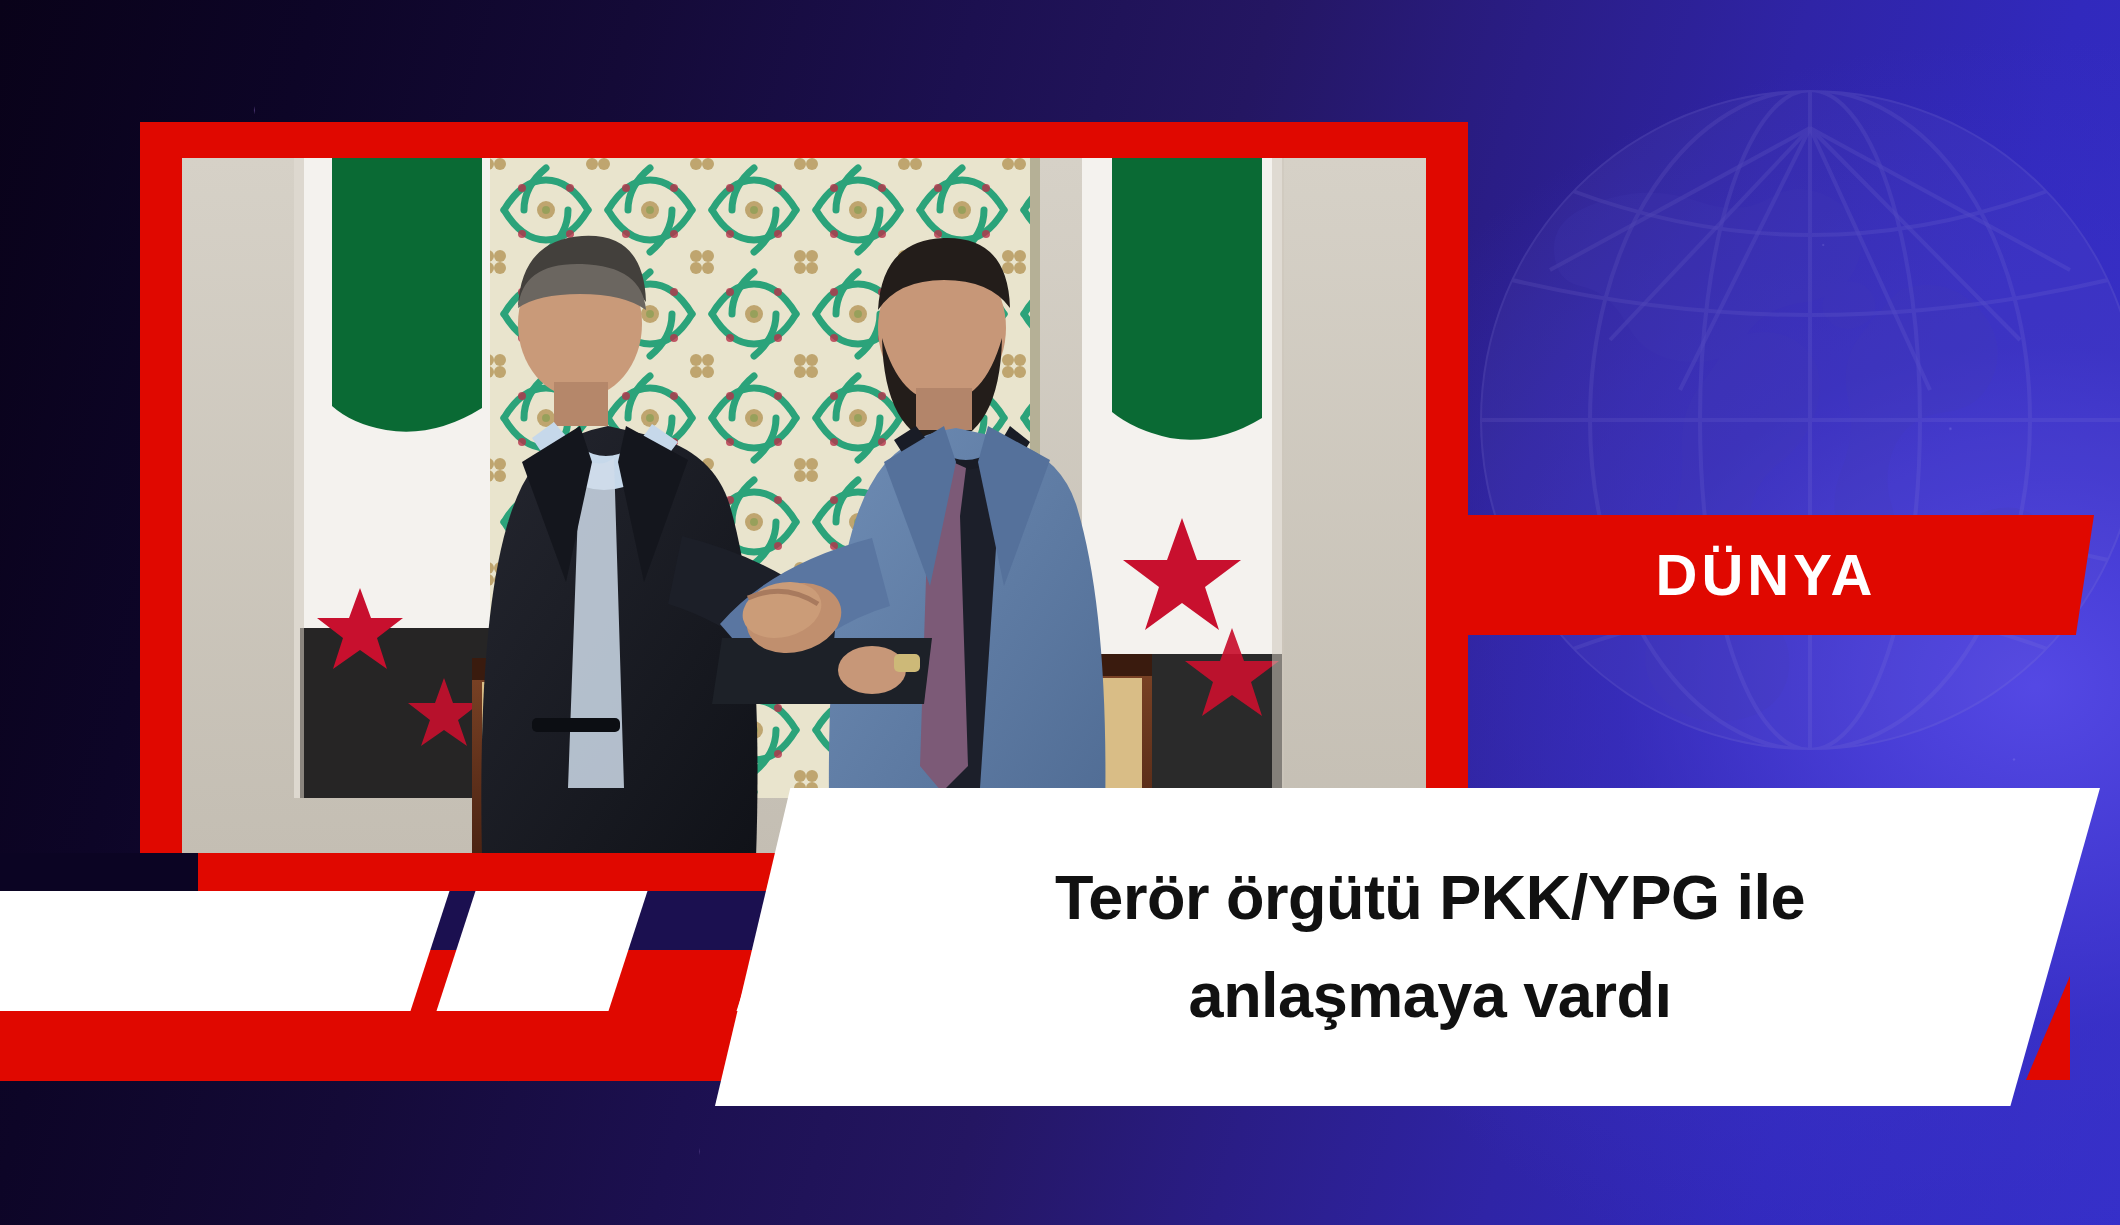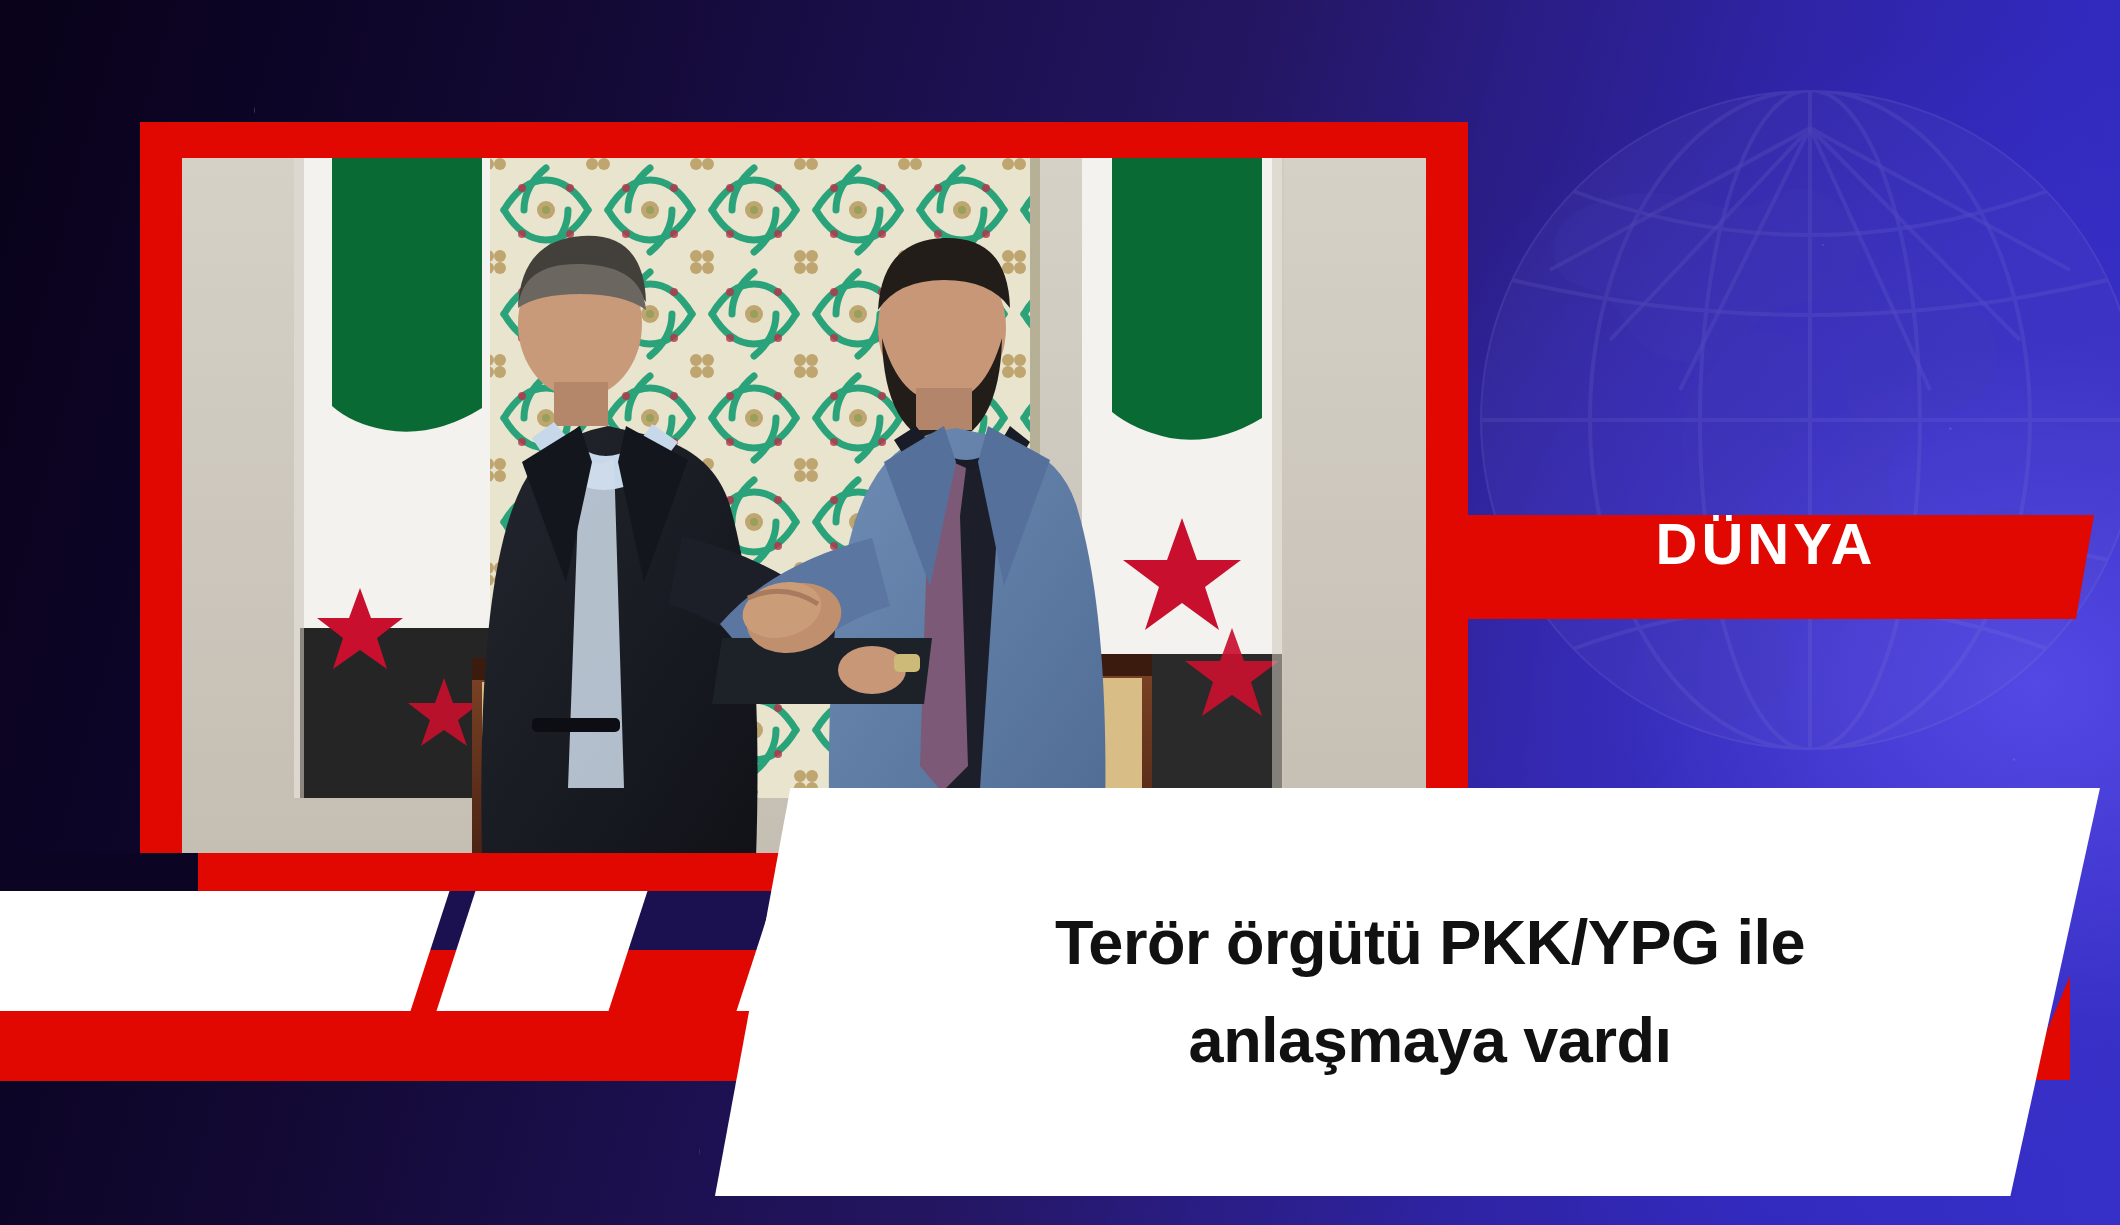--- a/index.html
+++ b/index.html
@@ -51,24 +51,24 @@
     background:#e00800;
   }
   .photo {
     position:absolute; left:42px; top:36px; width:1244px; height:698px;
     overflow:hidden; background:#cfc9bf;
   }
   .photo svg { display:block; width:100%; height:100%; }
 
   
   .dunya {
-    position:absolute; left:1448px; top:515px; width:646px; height:104px;
+    position:absolute; left:1448px; top:515px; width:646px; height:120px;
     background:#e00800;
     clip-path:polygon(0 0, 100% 0, 97.2% 100%, 0 100%);
-    display:flex; align-items:flex-start; justify-content:center;
+    display:flex; align-items:center; justify-content:center;
   }
   .dunya-label {
     color:#fff; font-weight:bold; font-size:58px; letter-spacing:4px;
     line-height:1; padding-right:10px;
     font-family:"Liberation Sans", sans-serif;
   }
 
   
   .deco { position:absolute; left:0; top:853px; width:1140px; height:228px; }
   .deco-red-top   { position:absolute; left:198px; top:0;    width:942px; height:38px; background:#e00800; }
@@ -78,21 +78,21 @@
   .slash {
     position:absolute; top:38px; height:120px;
     background:linear-gradient(to bottom,#1b1050 0%,#1b1050 49%,#e00800 49%,#e00800 100%);
     transform:skewX(-18deg);
   }
   .slash-thin { left:430px; width:26px; }
   .slash-wide { left:628px; width:128px; }
 
   
   .headline-card {
-    position:absolute; left:700px; top:788px; width:1400px; height:408px;
+    position:absolute; left:700px; top:788px; width:1400px; height:318px;
     background:#fff;
     clip-path:polygon(6.45% 0, 100% 0, 93.6% 100%, 1.07% 100%);
     display:flex; align-items:center; justify-content:center;
   }
   .headline {
     color:#111; text-align:center; font-weight:bold;
     font-size:63px; line-height:1.55; letter-spacing:-0.5px;
     max-width:900px; margin-left:60px;
     font-family:"Liberation Sans", sans-serif;
   }

